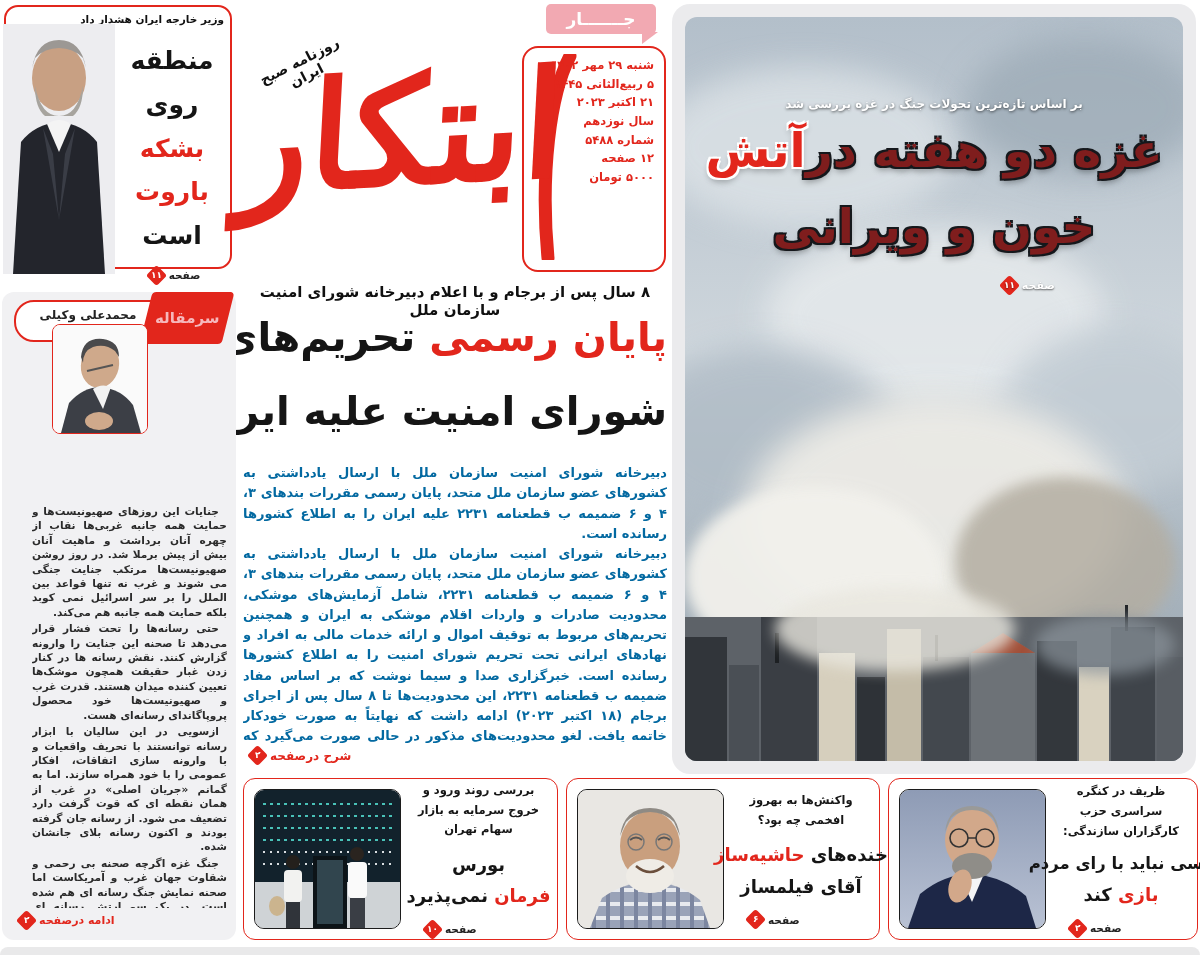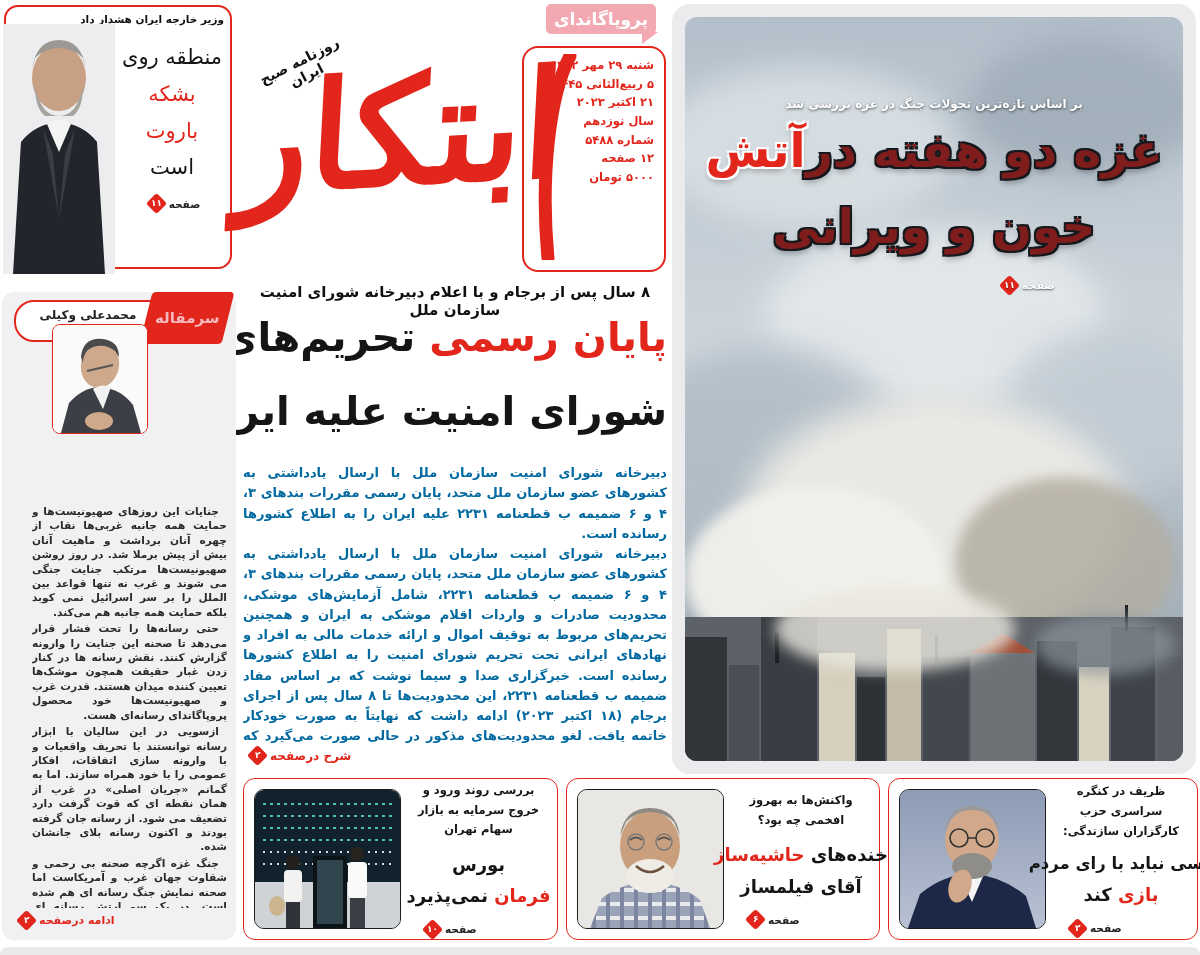--- a/index.html
+++ b/index.html
@@ -18,21 +18,21 @@
       border-radius:3px;margin:0 5px;flex:none;}
   .pg>span{transform:rotate(-45deg);color:#fff;font-size:9px;font-weight:bold;line-height:1;}
   .pagerow{display:flex;align-items:center;font-size:10.5px;font-weight:bold;color:#222;}
   .red{color:var(--red);}
   
   .fm-box{position:absolute;left:4px;top:5px;width:224px;height:260px;
           border:2px solid var(--red);border-radius:14px;background:#fff;}
   .fm-photo{position:absolute;left:3px;top:24px;width:112px;height:250px;z-index:2;}
   .fm-text{position:absolute;right:6px;top:6px;width:104px;text-align:center;}
   .fm-kicker{font-size:10.5px;font-weight:bold;color:#111;margin-bottom:14px;white-space:nowrap;}
-  .fm-title{font-size:21px;font-weight:normal;color:var(--ink);line-height:1.75;}
+  .fm-title{font-size:25px;font-weight:bold;color:var(--ink);line-height:1.75;}
   .fm-page{display:flex;justify-content:center;margin-top:10px;}
   
   .logo-sub{position:absolute;left:248px;top:52px;width:110px;transform:rotate(-27deg);
             font-size:14px;font-weight:bold;color:#101010;text-align:center;z-index:4;}
   .logo{position:absolute;left:236px;top:-18px;width:330px;height:300px;overflow:visible;
         color:var(--red);font-family:"DejaVu Serif",serif;font-weight:bold;
         font-size:148px;line-height:300px;text-align:center;
         transform:skewX(-6deg) rotate(-3deg);letter-spacing:-6px;z-index:3;}
   .masthead-tab{position:absolute;left:546px;top:4px;width:110px;height:30px;background:var(--pink);
         border-radius:5px;color:#fff;font-weight:bold;font-size:17px;display:flex;
@@ -133,21 +133,21 @@
       <path d="M32 62 Q38 92 56 92 Q74 92 80 62 Q80 84 70 92 L42 92 Q32 84 32 62 Z" fill="#a7a49e"></path>
       <path d="M10 250 L18 118 Q32 100 56 98 Q80 100 94 118 L102 250 Z" fill="#23252c"></path>
       <path d="M44 100 L56 128 L68 100 Q62 96 56 96 Q50 96 44 100 Z" fill="#f4f4f4"></path>
       <path d="M40 104 L56 196 L50 130 Z" fill="#3a3d46"></path>
       <path d="M72 104 L56 196 L62 130 Z" fill="#3a3d46"></path>
     </svg>
   </div>
 
   <div class="logo">ابتکار</div>
   <div class="logo-sub">روزنامه صبح ایران</div>
-  <div class="masthead-tab">پروپاگاندای</div>
+  <div class="masthead-tab">جـــــــار</div>
 
   <div class="date-box">
     <div class="date-stroke">
       <svg width="50" height="206" viewBox="0 0 50 206">
         <path d="M40 2 C20 40 10 120 18 204" stroke="#e2261c" stroke-width="13" fill="none" stroke-linecap="round"></path>
       </svg>
     </div>
     <div class="date-lines">
       <div>شنبه ۲۹ مهر ۱۴۰۲</div>
       <div>۵ ربیع‌الثانی ۱۴۴۵</div>

